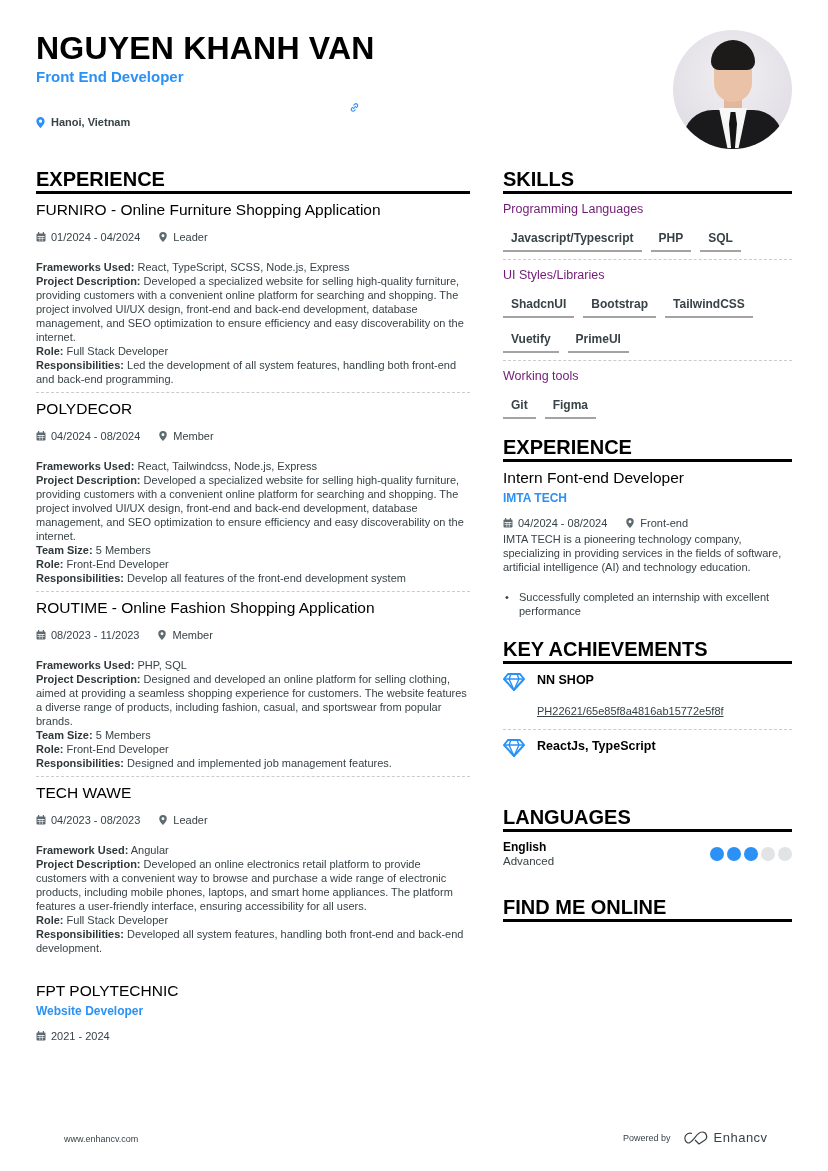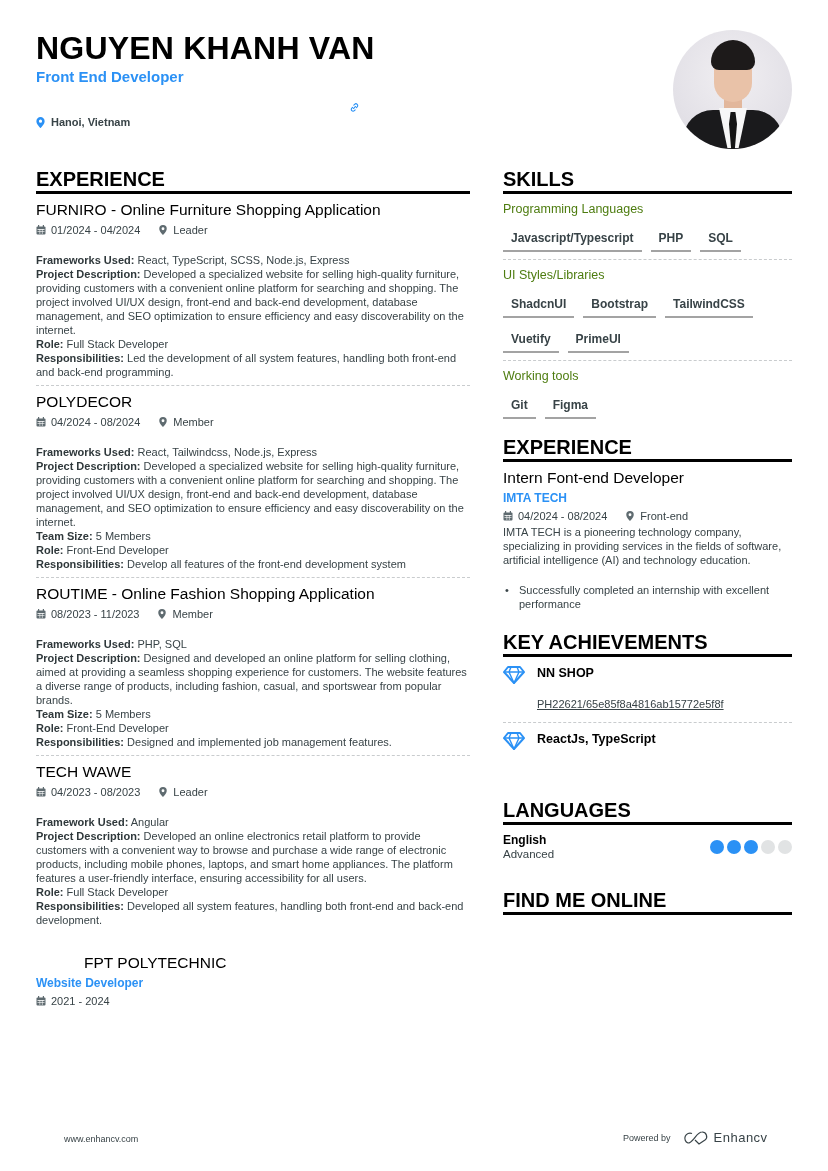--- a/index.html
+++ b/index.html
@@ -28,36 +28,36 @@
 
   
   .col-left { position: absolute; left: 36px; top: 168px; width: 434px; }
   .col-right { position: absolute; left: 503px; top: 168px; width: 289px; }
 
   .section-title { font-size: 20px; font-weight: bold; color: #000; line-height: 22px; padding-bottom: 1px; border-bottom: 3px solid #000; text-transform: uppercase; }
 
   .entry { padding-top: 6px; }
   .entry + .entry { border-top: 1px dashed #c9ccce; margin-top: 6px; }
   .entry-title { font-size: 15.5px; color: #000; line-height: 20px; }
-  .meta { display: flex; align-items: flex-start; gap: 18px; font-size: 11px; color: #384347; margin-top: 3px; line-height: 14px; }
+  .meta { display: flex; align-items: flex-start; gap: 18px; font-size: 11px; color: #384347; margin-top: 10px; line-height: 14px; }
   .meta-item { display: flex; align-items: center; gap: 5px; }
   .ico { width: 10px; height: 10px; display: inline-block; }
   .spacer { height: 16px; }
   .desc { font-size: 11px; line-height: 14px; color: #384347; }
   .desc b { color: #2f383b; }
 
   
   .edu { margin-top: 26px; }
-  .edu-school { font-size: 15.5px; color: #000; margin-top: 6px; line-height: 20px; margin-left: 48px; }
+  .edu-school { font-size: 15.5px; color: #000; margin-top: 6px; line-height: 20px; }
   .edu-degree { font-size: 12px; color: #2b91f5; font-weight: bold; margin-top: 2px; line-height: 16px; }
 
   
   .skill-group { padding-top: 7px; padding-bottom: 7px; }
   .skill-group + .skill-group { border-top: 1px dashed #c9ccce; }
-  .skill-cat { font-size: 12.5px; color: #4d7c0f; line-height: 16px; margin-bottom: 10px; }
+  .skill-cat { font-size: 12.5px; color: #701a75; line-height: 16px; margin-bottom: 10px; }
   .tags { display: flex; flex-wrap: wrap; gap: 10px 9px; }
   .tag { font-size: 12px; font-weight: bold; color: #384347; padding: 4px 8px 5px 8px; border-bottom: 2px solid #a3a3a3; line-height: 14px; }
 
   .r-exp { margin-top: 10px; }
   .r-exp .entry-title { margin-top: 6px; }
   .company { font-size: 12px; color: #2b91f5; font-weight: bold; margin-top: 3px; line-height: 15px; }
   .bullets { list-style: none; margin-top: 2px; }
   .bullets li { position: relative; padding-left: 16px; font-size: 11px; line-height: 14px; color: #384347; margin-top: 16px; }
   .bullets li::before { content: "•"; position: absolute; left: 2px; top: 0; }
 

